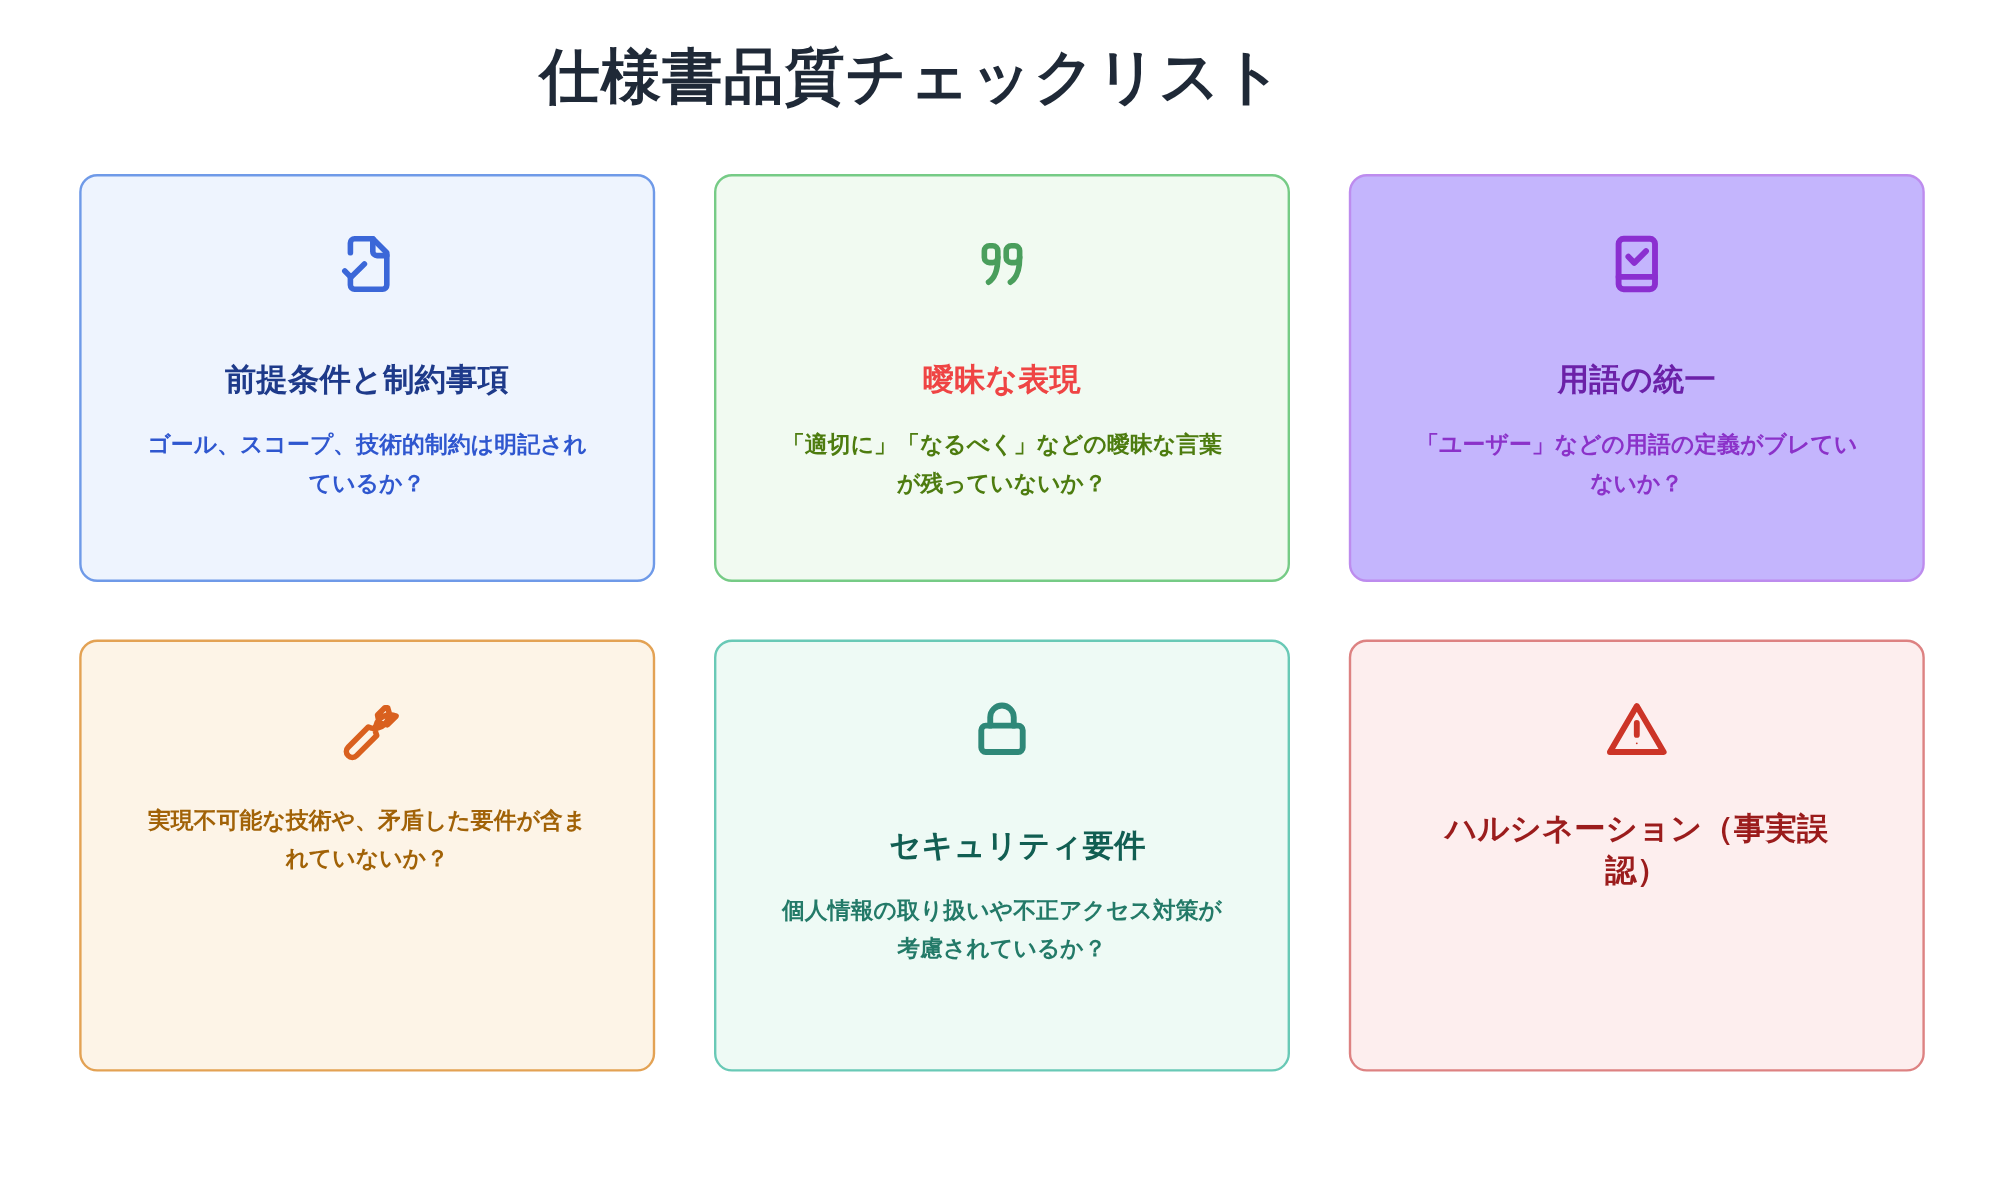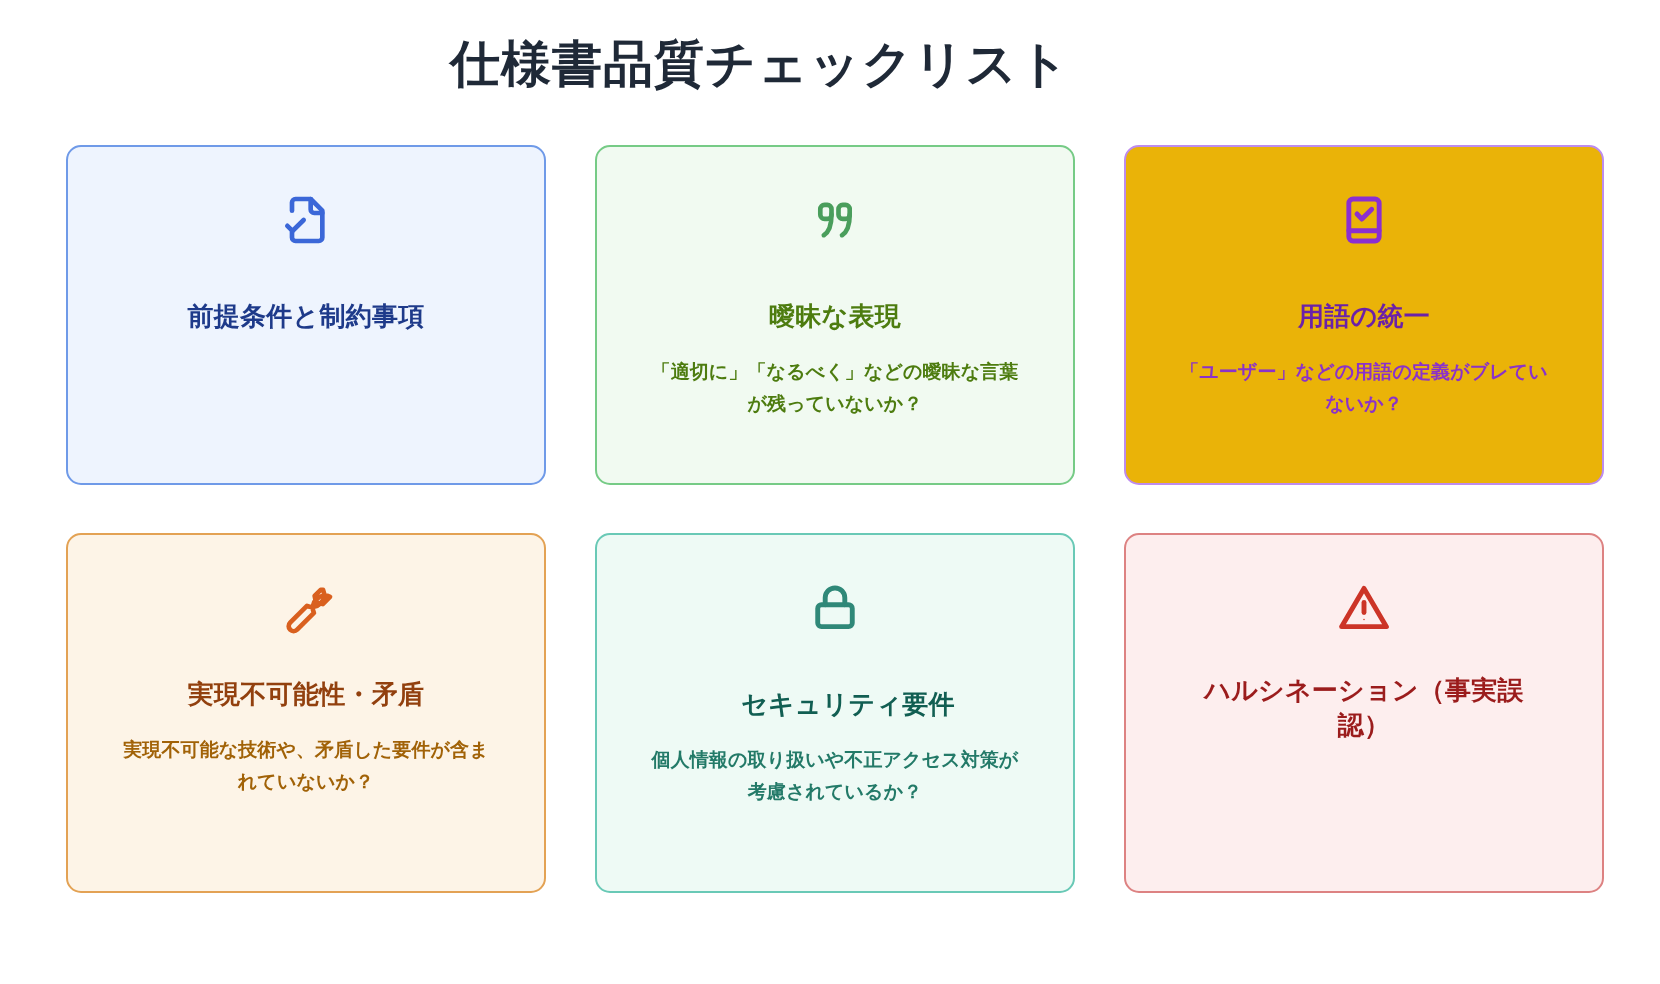--- a/index.html
+++ b/index.html
@@ -79,25 +79,25 @@
     letter-spacing: 0.005em;
   }
 
   
   .theme-blue  { background: #eef4fe; border-color: #6f9ae8; }
   .theme-blue  .card-title { color: #1e3a8a; }
   .theme-blue  .card-body  { color: #2f57cf; }
 
   
   .theme-green { background: #f1faf1; border-color: #76cb86; }
-  .theme-green .card-title { color: #4d7c0f; }
+  .theme-green .card-title { color: #ef4444; }
   .theme-green .card-body  { color: #4d7c0f; }
 
   
-  .theme-purple { background: #eab308; border-color: #bd8cee; }
+  .theme-purple { background: #c4b5fd; border-color: #bd8cee; }
   .theme-purple .card-title { color: #6b21a8; }
   .theme-purple .card-body  { color: #8b32c9; }
 
   
   .theme-orange { background: #fdf4e7; border-color: #e8a köz; }
   .theme-orange { border-color: #e3a254; }
   .theme-orange .card-title { color: #92400e; }
   .theme-orange .card-body  { color: #a16207; }
 
   
@@ -127,20 +127,21 @@
 
     <div class="card theme-blue card-1">
       <div class="card-icon">
         <svg width="56" height="56" viewBox="0 0 24 24" fill="none" stroke="#3b67d8" stroke-width="2" stroke-linecap="round" stroke-linejoin="round">
           <path d="M6 8V4.5A1.5 1.5 0 0 1 7.5 3H14l5 5v11.5A1.5 1.5 0 0 1 17.5 21h-10A1.5 1.5 0 0 1 6 19.5V17"></path>
           <path d="M14 3v4.5A1.5 1.5 0 0 0 15.5 9H19"></path>
           <path d="M4 14.5l2.2 2.2L11 12"></path>
         </svg>
       </div>
       <div class="card-title">前提条件と制約事項</div>
+      <div class="card-body">ゴール、スコープ、技術的制約は明記されているか？</div>
     </div>
 
     <div class="card theme-green card-2">
       <div class="card-icon">
         <svg width="56" height="56" viewBox="0 0 24 24" fill="none" stroke="#4a9e5c" stroke-width="2" stroke-linecap="round" stroke-linejoin="round">
           <path d="M7.5 5.5h1.2A1.8 1.8 0 0 1 10.5 7.3v2.4a1.8 1.8 0 0 1-1.8 1.8H7.5a1.8 1.8 0 0 1-1.8-1.8V7.3A1.8 1.8 0 0 1 7.5 5.5z"></path>
           <path d="M10.5 9.7c0 4.6-1.1 7.4-3.3 8.8"></path>
           <path d="M15.3 5.5h1.2a1.8 1.8 0 0 1 1.8 1.8v2.4a1.8 1.8 0 0 1-1.8 1.8h-1.2a1.8 1.8 0 0 1-1.8-1.8V7.3a1.8 1.8 0 0 1 1.8-1.8z"></path>
           <path d="M18.3 9.7c0 4.6-1.1 7.4-3.3 8.8"></path>
         </svg>
@@ -160,21 +161,20 @@
       <div class="card-title">用語の統一</div>
       <div class="card-body">「ユーザー」などの用語の定義がブレていないか？</div>
     </div>
 
     <div class="card theme-orange card-4">
       <div class="card-icon">
         <svg width="56" height="56" viewBox="0 0 24 24" fill="none" stroke="#d9601f" stroke-width="2" stroke-linecap="round" stroke-linejoin="round">
           <path d="M19.3 4.2a5.2 5.2 0 0 1-6.9 6.9L5.2 18.3a2.1 2.1 0 0 0 3 3l7.2-7.2a5.2 5.2 0 0 1 6.9-6.9l-3.1 3.1-2.9-.6-.6-2.9 2.6-2.6z"></path>
         </svg>
       </div>
-      <div class="card-title">実現不可能性・矛盾</div>
       <div class="card-body">実現不可能な技術や、矛盾した要件が含まれていないか？</div>
     </div>
 
     <div class="card theme-teal card-5">
       <div class="card-icon">
         <svg width="56" height="56" viewBox="0 0 24 24" fill="none" stroke="#2f8878" stroke-width="2.1" stroke-linecap="round" stroke-linejoin="round">
           <rect x="4.6" y="10.6" width="14.8" height="9.4" rx="1.6"></rect>
           <path d="M7.8 10.6V7.6a4.2 4.2 0 0 1 8.4 0v3"></path>
         </svg>
       </div>

